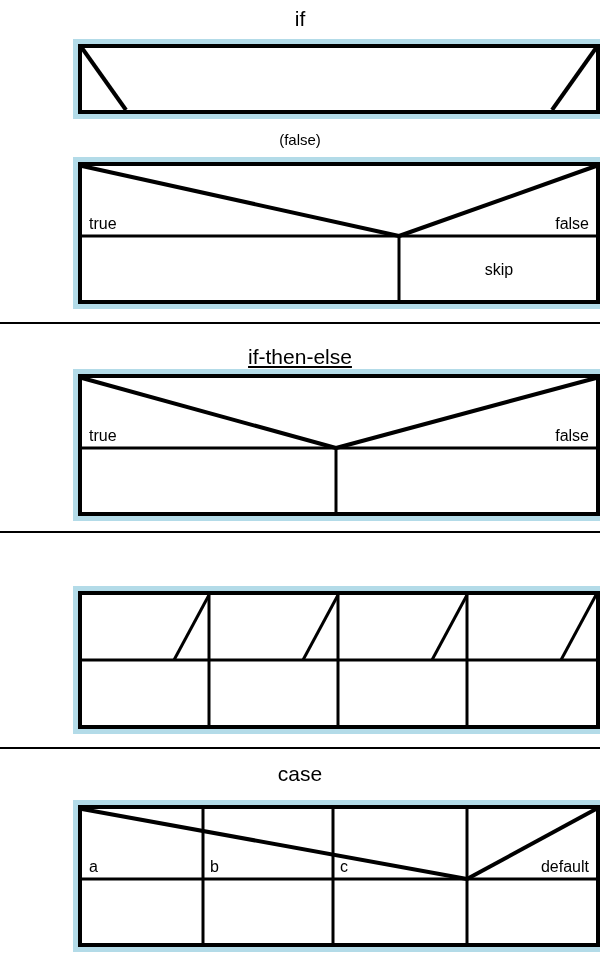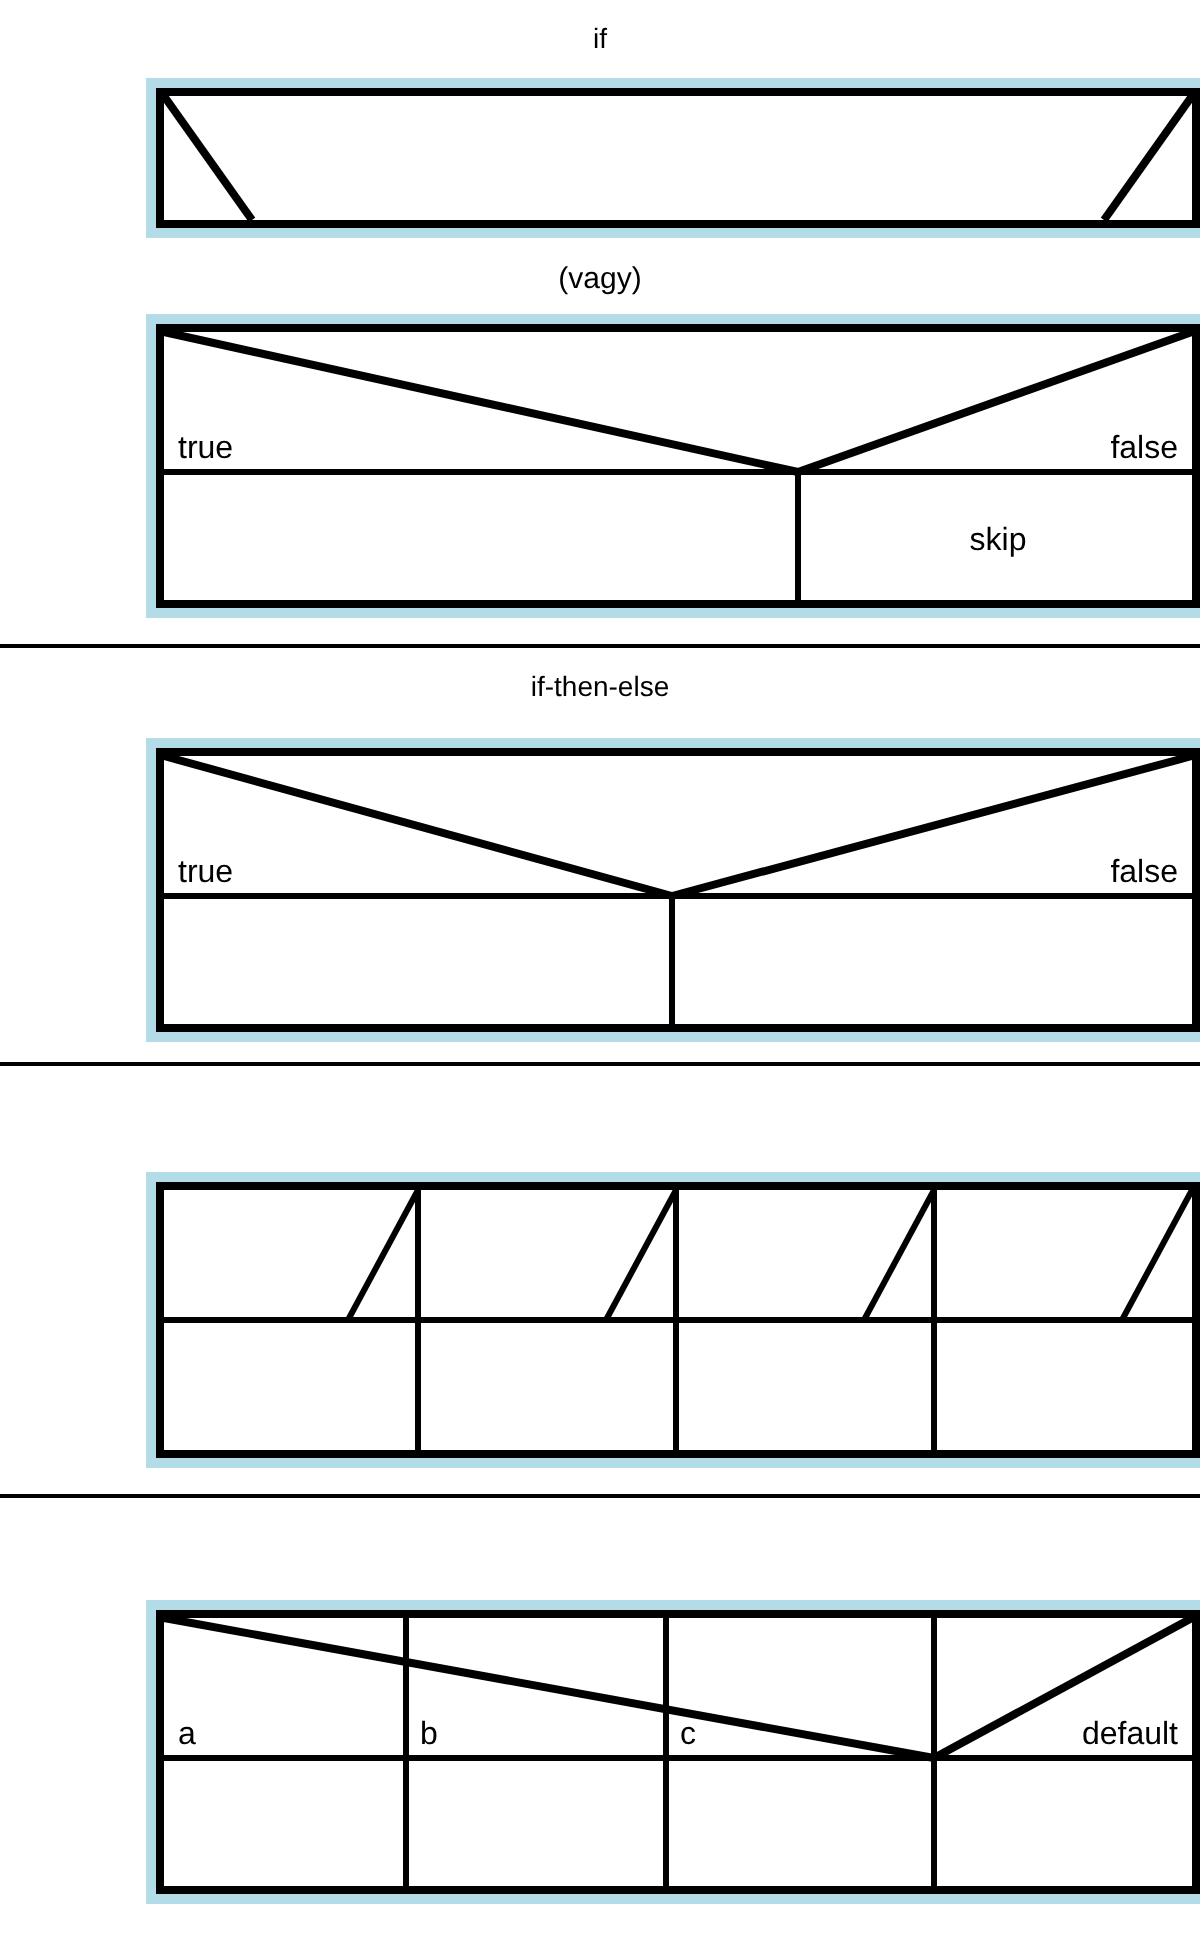--- a/index.html
+++ b/index.html
@@ -20,21 +20,21 @@
     width: 600px;
     height: 976px;
   }
   .section {
     position: absolute;
     left: 0;
     width: 600px;
   }
   .section-title {
     text-align: center;
-    font-size: 14px;
+    font-size: 21px;
     line-height: 26px;
     font-family: "Liberation Sans", sans-serif;
     color: #000000;
     font-weight: normal;
     margin: 0;
     padding: 0;
   }
   .sub-note {
     text-align: center;
     font-size: 15px;
@@ -70,21 +70,21 @@
   <div class="diagram" style="left:26px; top:39px;">
     <svg width="532" height="80" viewBox="0 0 532 80" xmlns="http://www.w3.org/2000/svg">
       <rect x="0" y="0" width="532" height="80" fill="#b3dbe8"></rect>
       <rect x="7" y="7" width="518" height="66" fill="#ffffff" stroke="#000000" stroke-width="4"></rect>
       <line x1="9" y1="9" x2="53" y2="71" stroke="#000000" stroke-width="4"></line>
       <line x1="523" y1="9" x2="479" y2="71" stroke="#000000" stroke-width="4"></line>
     </svg>
   </div>
 
   <div class="section" style="top:130px;">
-    <div class="sub-note">(vagy)</div>
+    <div class="sub-note">(false)</div>
   </div>
 
   <div class="diagram" style="left:26px; top:157px;">
     <svg width="532" height="152" viewBox="0 0 532 152" xmlns="http://www.w3.org/2000/svg">
       <rect x="0" y="0" width="532" height="152" fill="#b3dbe8"></rect>
       <rect x="7" y="7" width="518" height="138" fill="#ffffff" stroke="#000000" stroke-width="4"></rect>
 
       <line x1="9" y1="9" x2="326" y2="79" stroke="#000000" stroke-width="4"></line>
       <line x1="523" y1="9" x2="326" y2="79" stroke="#000000" stroke-width="4"></line>
 
@@ -92,21 +92,21 @@
 
       <line x1="326" y1="79" x2="326" y2="145" stroke="#000000" stroke-width="3"></line>
       <text x="16" y="72" font-family="Liberation Sans, sans-serif" font-size="16" fill="#000000">true</text>
       <text x="516" y="72" text-anchor="end" font-family="Liberation Sans, sans-serif" font-size="16" fill="#000000">false</text>
       <text x="426" y="118" text-anchor="middle" font-family="Liberation Sans, sans-serif" font-size="16" fill="#000000">skip</text>
     </svg>
   </div>
 
   <div class="hr" style="top:322px;"></div>
 
-  <div class="section" style="top:330px;">
+  <div class="section" style="top:344px;text-decoration:underline;">
     <div class="section-title">if-then-else</div>
   </div>
 
   <div class="diagram" style="left:26px; top:369px;">
     <svg width="532" height="152" viewBox="0 0 532 152" xmlns="http://www.w3.org/2000/svg">
       <rect x="0" y="0" width="532" height="152" fill="#b3dbe8"></rect>
       <rect x="7" y="7" width="518" height="138" fill="#ffffff" stroke="#000000" stroke-width="4"></rect>
       <line x1="9" y1="9" x2="263" y2="79" stroke="#000000" stroke-width="4"></line>
       <line x1="523" y1="9" x2="263" y2="79" stroke="#000000" stroke-width="4"></line>
       <line x1="7" y1="79" x2="525" y2="79" stroke="#000000" stroke-width="3"></line>
@@ -132,20 +132,23 @@
 
       <line x1="136" y1="9" x2="101" y2="74" stroke="#000000" stroke-width="3"></line>
       <line x1="265" y1="9" x2="230" y2="74" stroke="#000000" stroke-width="3"></line>
       <line x1="394" y1="9" x2="359" y2="74" stroke="#000000" stroke-width="3"></line>
       <line x1="523" y1="9" x2="488" y2="74" stroke="#000000" stroke-width="3"></line>
     </svg>
   </div>
 
   <div class="hr" style="top:747px;"></div>
 
+  <div class="section" style="top:761px;">
+    <div class="section-title">case</div>
+  </div>
 
   <div class="diagram" style="left:26px; top:800px;">
     <svg width="532" height="152" viewBox="0 0 532 152" xmlns="http://www.w3.org/2000/svg">
       <rect x="0" y="0" width="532" height="152" fill="#b3dbe8"></rect>
       <rect x="7" y="7" width="518" height="138" fill="#ffffff" stroke="#000000" stroke-width="4"></rect>
 
       <line x1="7" y1="79" x2="525" y2="79" stroke="#000000" stroke-width="3"></line>
 
       <line x1="130" y1="7" x2="130" y2="145" stroke="#000000" stroke-width="3"></line>
       <line x1="260" y1="7" x2="260" y2="145" stroke="#000000" stroke-width="3"></line>

